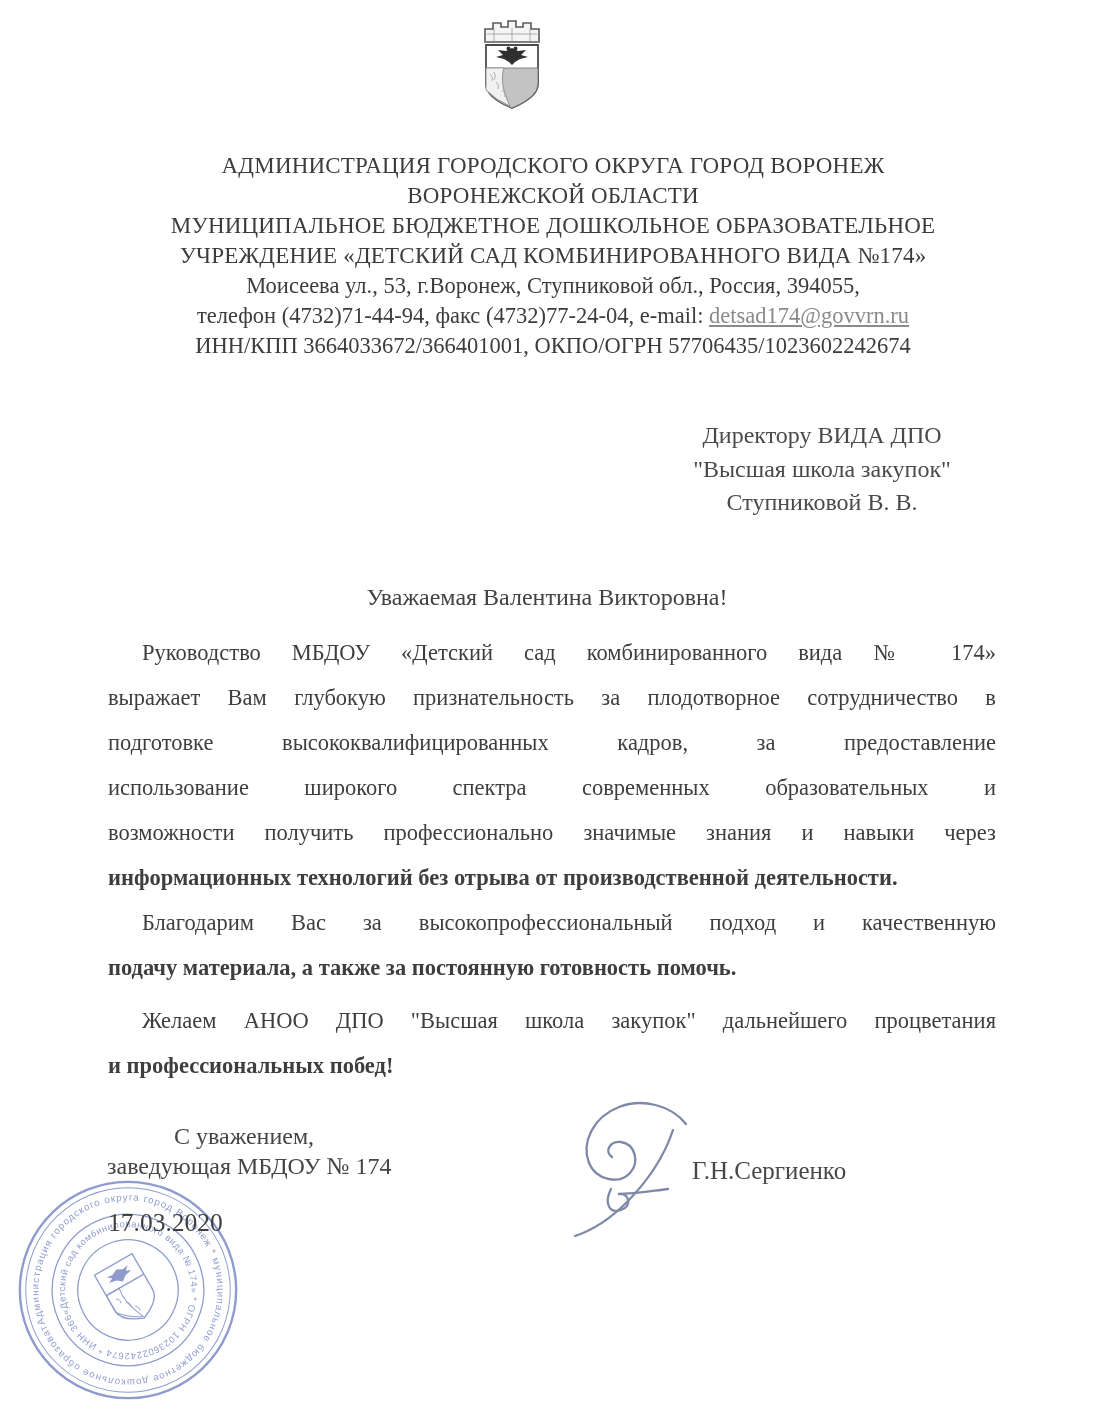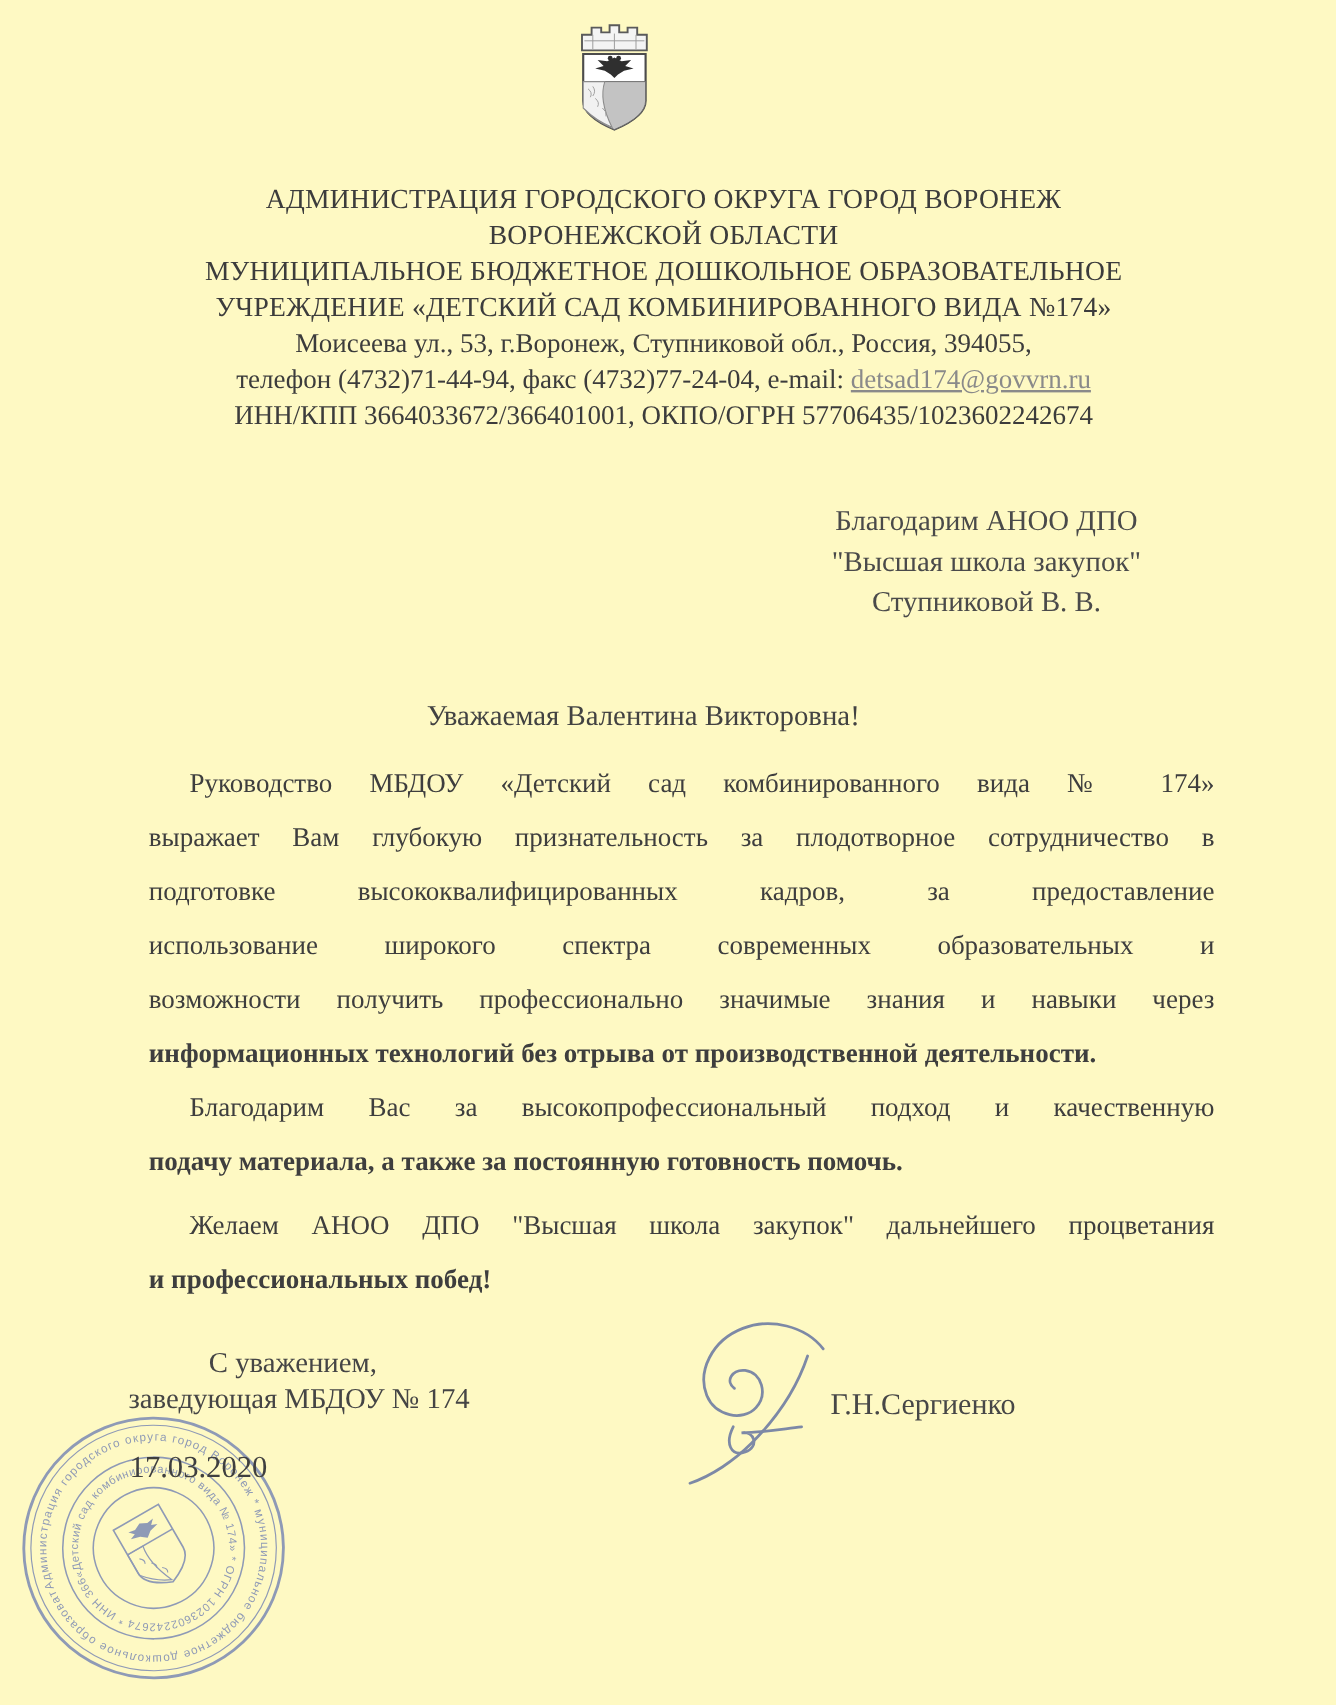--- a/index.html
+++ b/index.html
@@ -1,44 +1,44 @@
 <!DOCTYPE html>
 <html><head>
 <meta charset="utf-8">
 <style>
   html,body{margin:0;padding:0;background:#e8e8e8;}
   .page{
     position:relative;width:1113px;height:1421px;margin:0 auto;
-    background:#fef9c3;overflow:hidden;
+    background:#ffffff;overflow:hidden;
     font-family:"Liberation Serif","DejaVu Serif",serif;
     color:#3e3e3e;
   }
   
   .emblem{position:absolute;left:470px;top:14px;width:84px;height:100px;}
   .letterhead{
     position:absolute;left:62px;top:151px;width:982px;
     text-align:center;line-height:30px;color:#3c3c3c;
   }
   .org-line{font-size:23px;letter-spacing:.2px;}
   .addr-line,.contact-line,.req-line{font-size:22.5px;}
   .email-link{color:#8a8a8a;text-decoration:underline;}
   
   .recipient{
     position:absolute;left:642px;top:419px;width:360px;
     text-align:center;font-size:24px;line-height:33.5px;color:#4a4a4a;
   }
   
   .salutation{
-    position:absolute;left:92px;top:584px;width:888px;
+    position:absolute;left:103px;top:584px;width:888px;
     text-align:center;font-size:24px;color:#424242;
   }
   
   .bodytext{
     position:absolute;left:108px;top:630px;width:888px;
-    font-size:22.5px;line-height:45px;color:#3e3e3e;margin-left:16px;
+    font-size:22.5px;line-height:45px;color:#3e3e3e;
   }
   .jl{text-align:justify;text-align-last:justify;}
   .jl.first{text-indent:34px;}
   .ll{text-align:center;text-align-last:left;font-weight:bold;}
   .para-gap{margin-top:8px;}
   
   .regards {position:absolute;left:174px;top:1123px;font-size:24px;color:#454545;z-index:3;}
   .position{position:absolute;left:107px;top:1153px;font-size:24px;color:#454545;z-index:3;}
   .date    {position:absolute;left:108px;top:1208px;font-size:25.5px;color:#3f3f3f;z-index:4;}
   .signer  {position:absolute;left:692px;top:1157px;font-size:25px;color:#474747;z-index:3;}
@@ -71,21 +71,21 @@
     <div class="org-line">АДМИНИСТРАЦИЯ ГОРОДСКОГО ОКРУГА ГОРОД ВОРОНЕЖ</div>
     <div class="org-line">ВОРОНЕЖСКОЙ ОБЛАСТИ</div>
     <div class="org-line">МУНИЦИПАЛЬНОЕ БЮДЖЕТНОЕ ДОШКОЛЬНОЕ ОБРАЗОВАТЕЛЬНОЕ</div>
     <div class="org-line">УЧРЕЖДЕНИЕ «ДЕТСКИЙ САД КОМБИНИРОВАННОГО ВИДА №174»</div>
     <div class="addr-line">Моисеева ул., 53, г.Воронеж, Ступниковой обл., Россия, 394055,</div>
     <div class="contact-line"><span>телефон (4732)71-44-94, факс (4732)77-24-04, e-mail: </span><span class="email-link">detsad174@govvrn.ru</span></div>
     <div class="req-line">ИНН/КПП 3664033672/366401001, ОКПО/ОГРН 57706435/1023602242674</div>
   </div>
 
   <div class="recipient">
-    <div>Благодарим АНОО ДПО</div>
+    <div>Директору ВИДА ДПО</div>
     <div>"Высшая школа закупок"</div>
     <div>Ступниковой В. В.</div>
   </div>
 
   <div class="salutation">Уважаемая Валентина Викторовна!</div>
 
   <div class="bodytext">
     <div class="jl first">Руководство МБДОУ «Детский сад комбинированного вида № 174»</div>
     <div class="jl">выражает Вам глубокую признательность за плодотворное сотрудничество в</div>
     <div class="jl">подготовке высококвалифицированных кадров, за предоставление</div>

